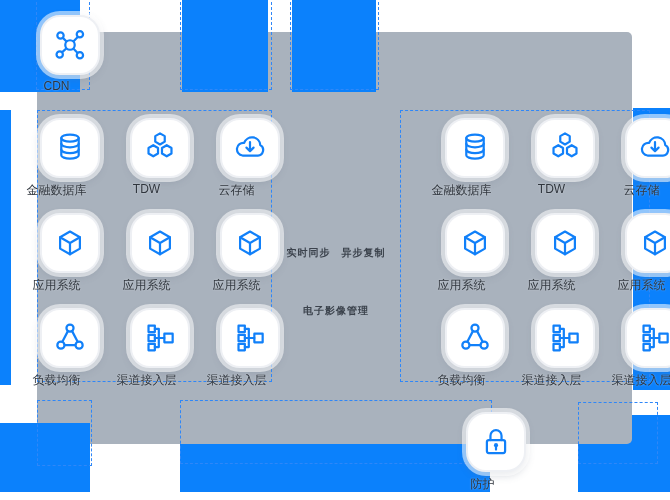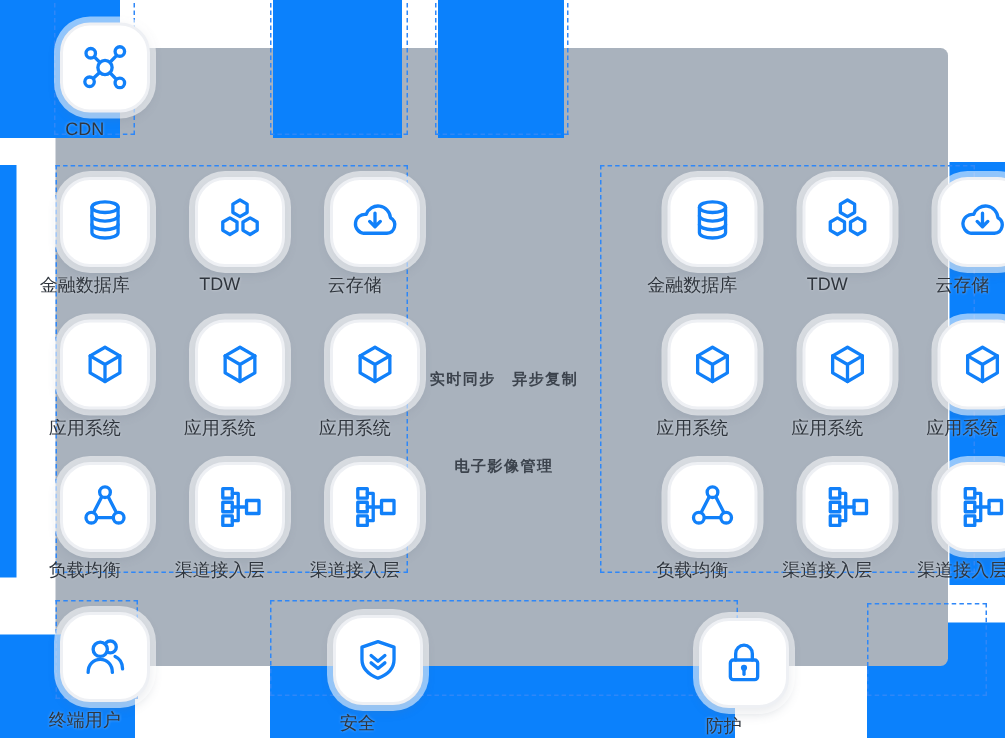--- a/index.html
+++ b/index.html
@@ -290,44 +290,24 @@
             <use href="#ic-tree"></use>
           </svg>
         </div>
         <div class="lbl">渠道接入层</div>
       </div>
     </div>
 
   <div class="anno" style="left:251px;top:246px">实时同步　异步复制</div>
   <div class="anno" style="left:251px;top:304px">电子影像管理</div>
 
-  <div class="slot" style="left:13px;top:408px">
-      <div class="card">
-        <div class="tile">
-          <svg class="ic" viewBox="0 0 48 48">
-            <use href="#ic-users"></use>
-          </svg>
-        </div>
-        <div class="lbl">终端用户</div>
+  <div class="slot" style="left:439px;top:412px">
+      <div class="card">
+        <div class="tile">
+          <svg class="ic" viewBox="0 0 48 48">
+            <use href="#ic-lock"></use>
+          </svg>
+        </div>
+        <div class="lbl">防护</div>
       </div>
     </div>
-  <div class="slot" style="left:195px;top:410px">
-      <div class="card">
-        <div class="tile">
-          <svg class="ic" viewBox="0 0 48 48">
-            <use href="#ic-shield"></use>
-          </svg>
-        </div>
-        <div class="lbl">安全</div>
-      </div>
-    </div>
-  <div class="slot" style="left:439px;top:412px">
-      <div class="card">
-        <div class="tile">
-          <svg class="ic" viewBox="0 0 48 48">
-            <use href="#ic-lock"></use>
-          </svg>
-        </div>
-        <div class="lbl">防护</div>
-      </div>
-    </div>
 
 </div>
 
 </body></html>

